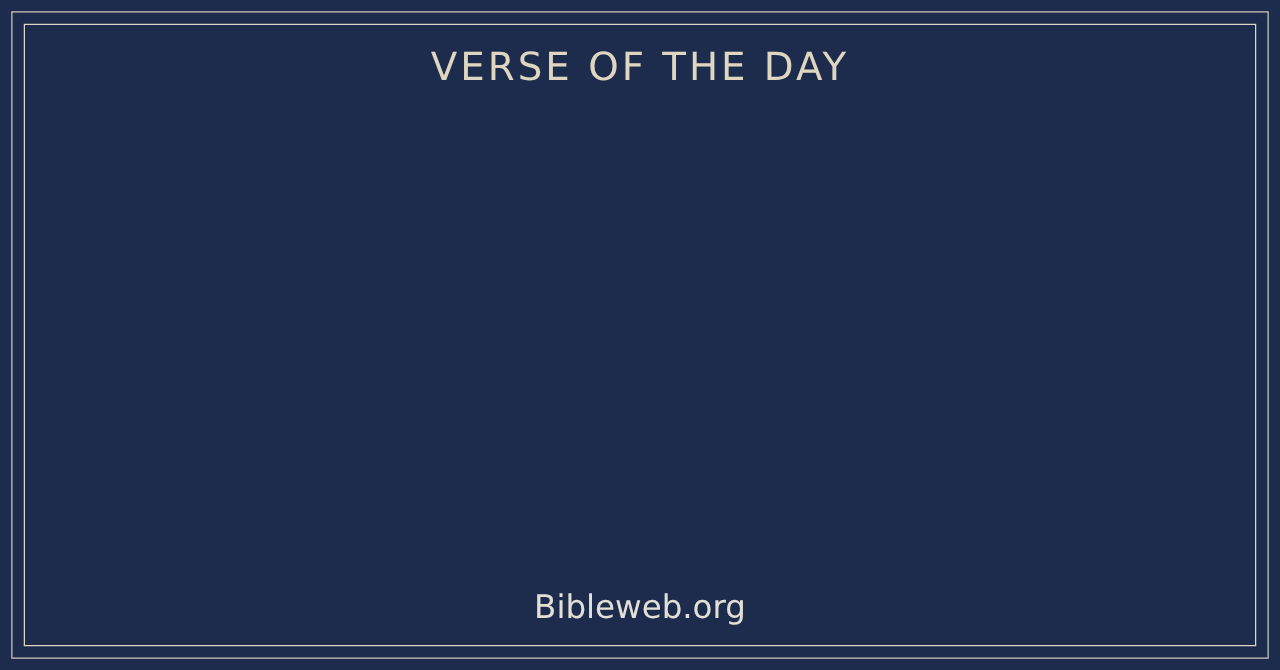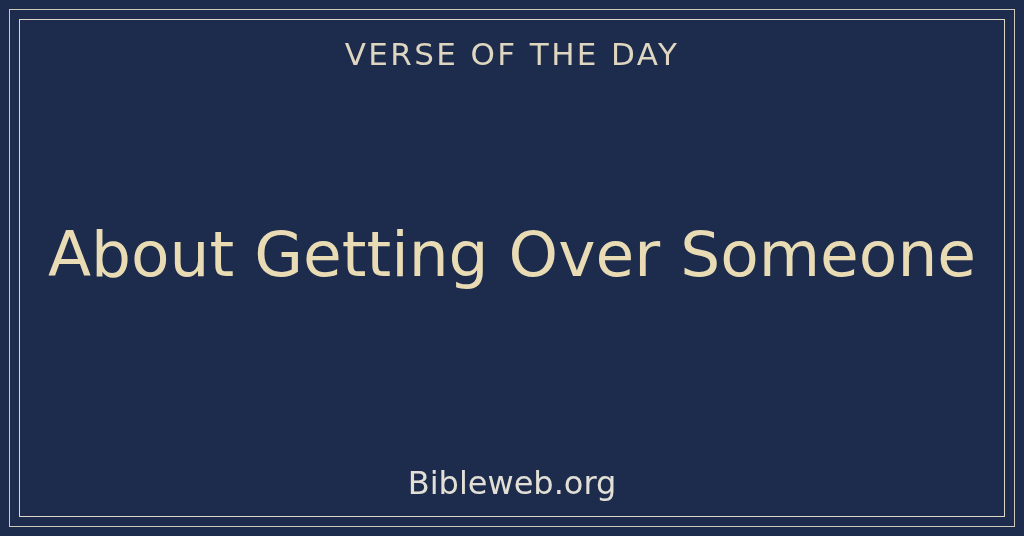--- a/index.html
+++ b/index.html
@@ -82,40 +82,39 @@
     line-height: 1.06;
     font-weight: 400;
     color: #e9dcb5;
     text-align: center;
     white-space: nowrap;
     letter-spacing: 0px;
   }
 
   .footer {
     margin-bottom: 14px;
-    font-size: 32px;
+    font-size: 26px;
     line-height: 1.1;
     font-weight: 400;
     color: #e2dfd6;
     text-align: center;
     white-space: nowrap;
   }
 </style>
 </head>
 <body>
 
 <div class="poster">
 
   <div class="frame-outer"></div>
   <div class="frame-inner"></div>
 
   <div class="content">
 
     <div class="eyebrow">VERSE OF THE DAY</div>
 
     <div class="headline-wrap">
-      <div class="headline-line">About Getting Over Someone</div>
     </div>
 
     <div class="footer">Bibleweb.org</div>
 
   </div>
 </div>
 
 </body></html>

